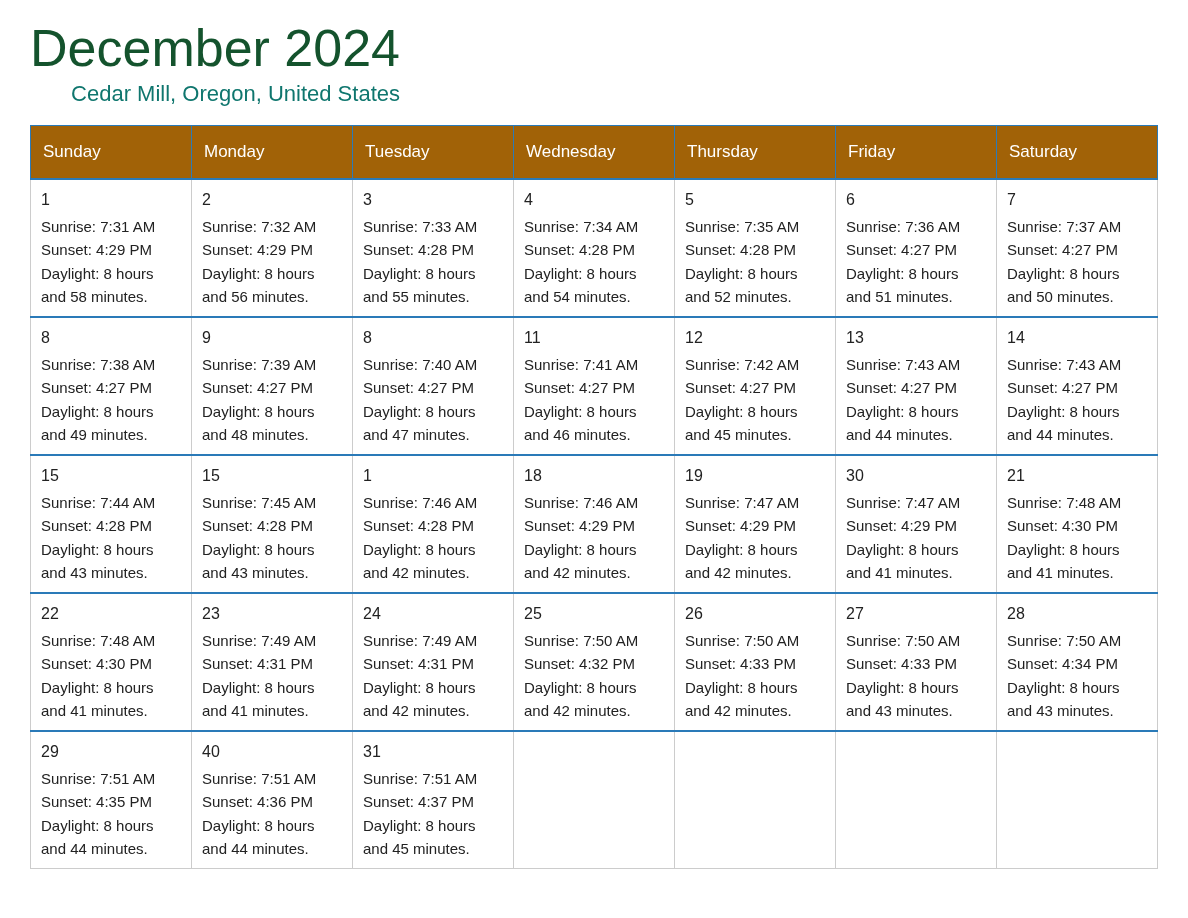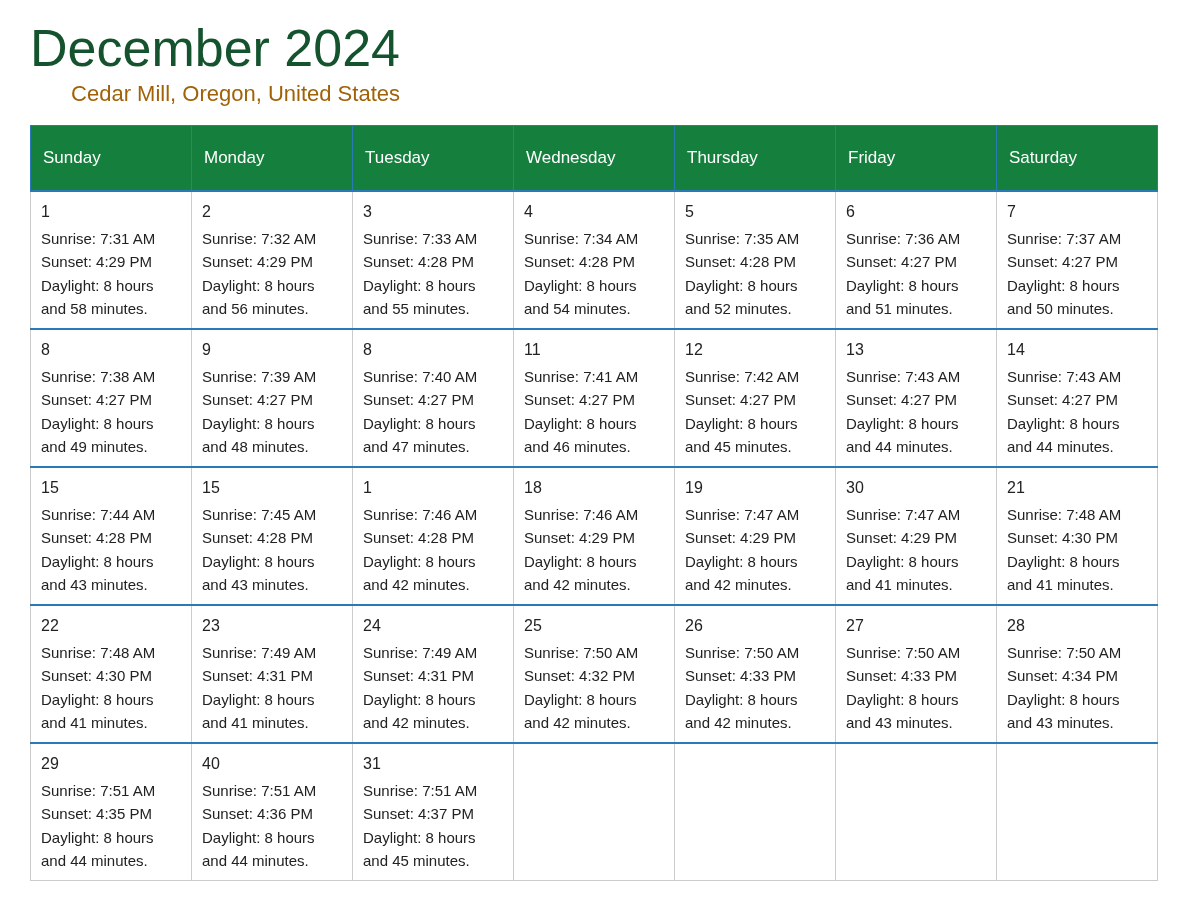--- a/index.html
+++ b/index.html
@@ -50,34 +50,34 @@
       text-align: right;
     }
     .month-title {
       font-size: 52px;
       font-weight: normal;
       color: #14532d;
       line-height: 1.1;
     }
     .location {
       font-size: 22px;
-      color: #a16207;
+      color: #0f766e;
       margin-top: 4px;
     }
     .calendar-table {
       width: 100%;
       border-collapse: collapse;
       border: 1px solid #aaa;
     }
     .calendar-table th {
-      background: #15803d;
+      background: #a16207;
       color: #fff;
       font-size: 17px;
       font-weight: normal;
-      padding: 22px 12px;
+      padding: 16px 12px;
       text-align: left;
       border: 1px solid #2a7ab8;
     }
     .calendar-table td {
       vertical-align: top;
       padding: 8px 10px;
       border: 1px solid #ccc;
       width: calc(100% / 7);
       min-height: 110px;
       background: #fff;

